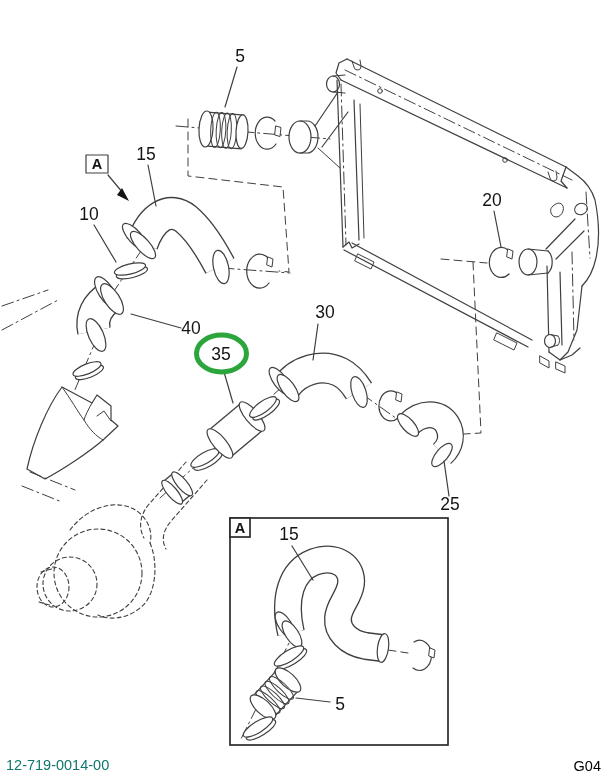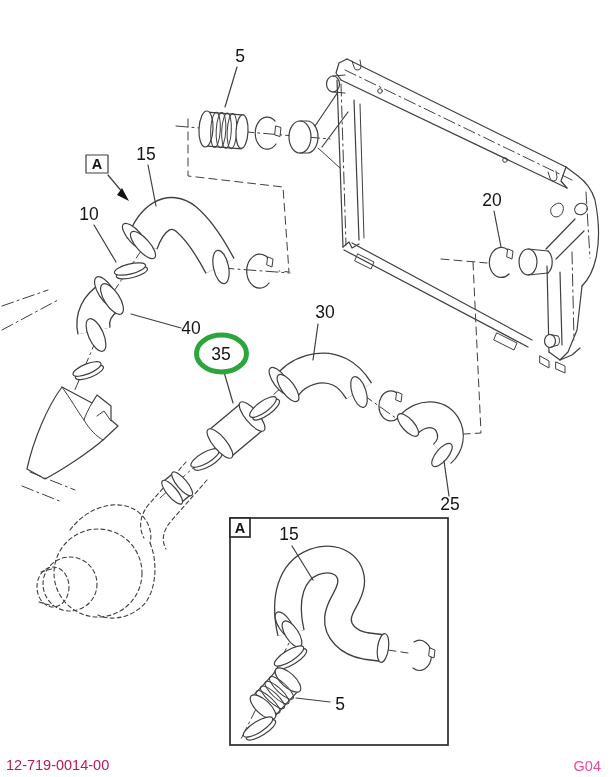--- a/index.html
+++ b/index.html
@@ -10,22 +10,22 @@
   .thin{stroke-width:1;}
   .wfill{fill:#ffffff;}
   .dashA{stroke-dasharray:8 5;}
   .dashdot{stroke-dasharray:12 4 2 4;stroke-width:1;}
   .hid{stroke-dasharray:4 3;stroke-width:1.1;}
   .hoseB{stroke:#3f3f3f;fill:none;stroke-linecap:butt;stroke-linejoin:round;}
   .hoseW{stroke:#ffffff;fill:none;stroke-linecap:butt;stroke-linejoin:round;}
   .callout{font-size:17.5px;fill:#141414;}
   .marker{font-size:14.5px;font-weight:bold;fill:#141414;}
   .anch{text-anchor:middle;}
-  #footer-left{position:absolute;left:6px;top:757px;font-size:14.5px;color:#be185d;}
-  #footer-right{position:absolute;right:9px;top:758px;font-size:14.5px;color:#ec4899;}
+  #footer-left{position:absolute;left:6px;top:757px;font-size:14.5px;color:#0f766e;}
+  #footer-right{position:absolute;right:9px;top:758px;font-size:14.5px;color:#000000;}
 </style>
 </head>
 <body>
 
 <svg width="610" height="777" viewBox="0 0 610 777">
 
   <g>
     <path class="ln dashdot" d="M176,126 L330,139"></path>
     <path class="ln dashdot" d="M143,248 L110,297"></path>
     <path class="ln dashdot" d="M97,338 L74,392"></path>

